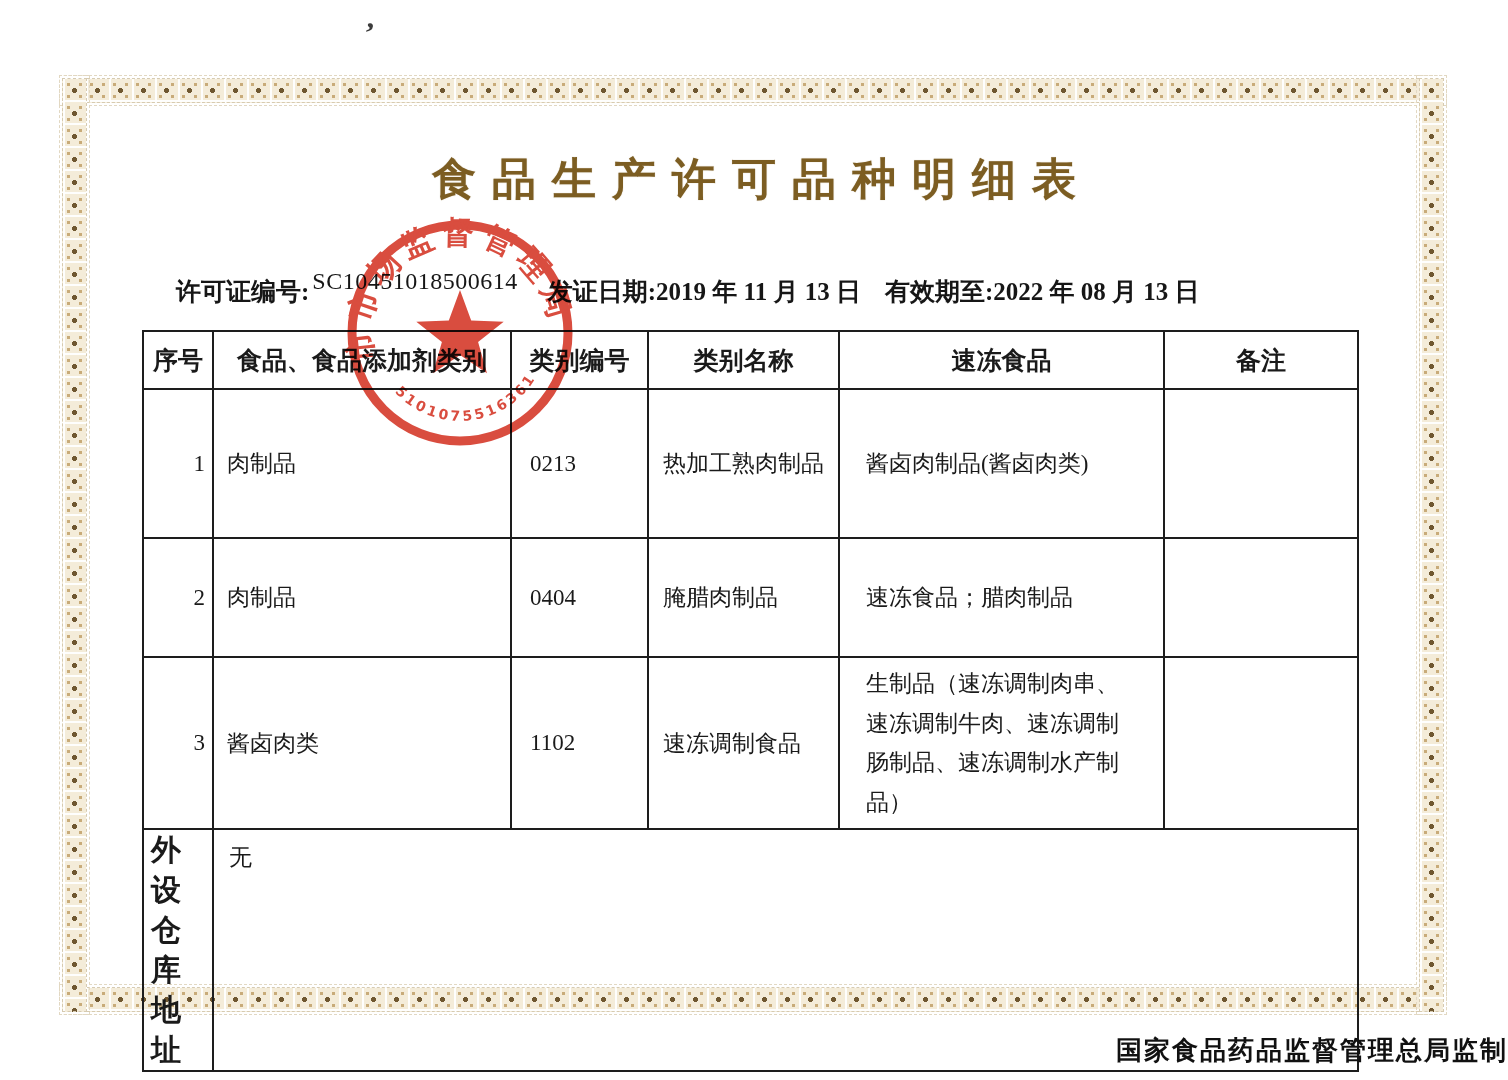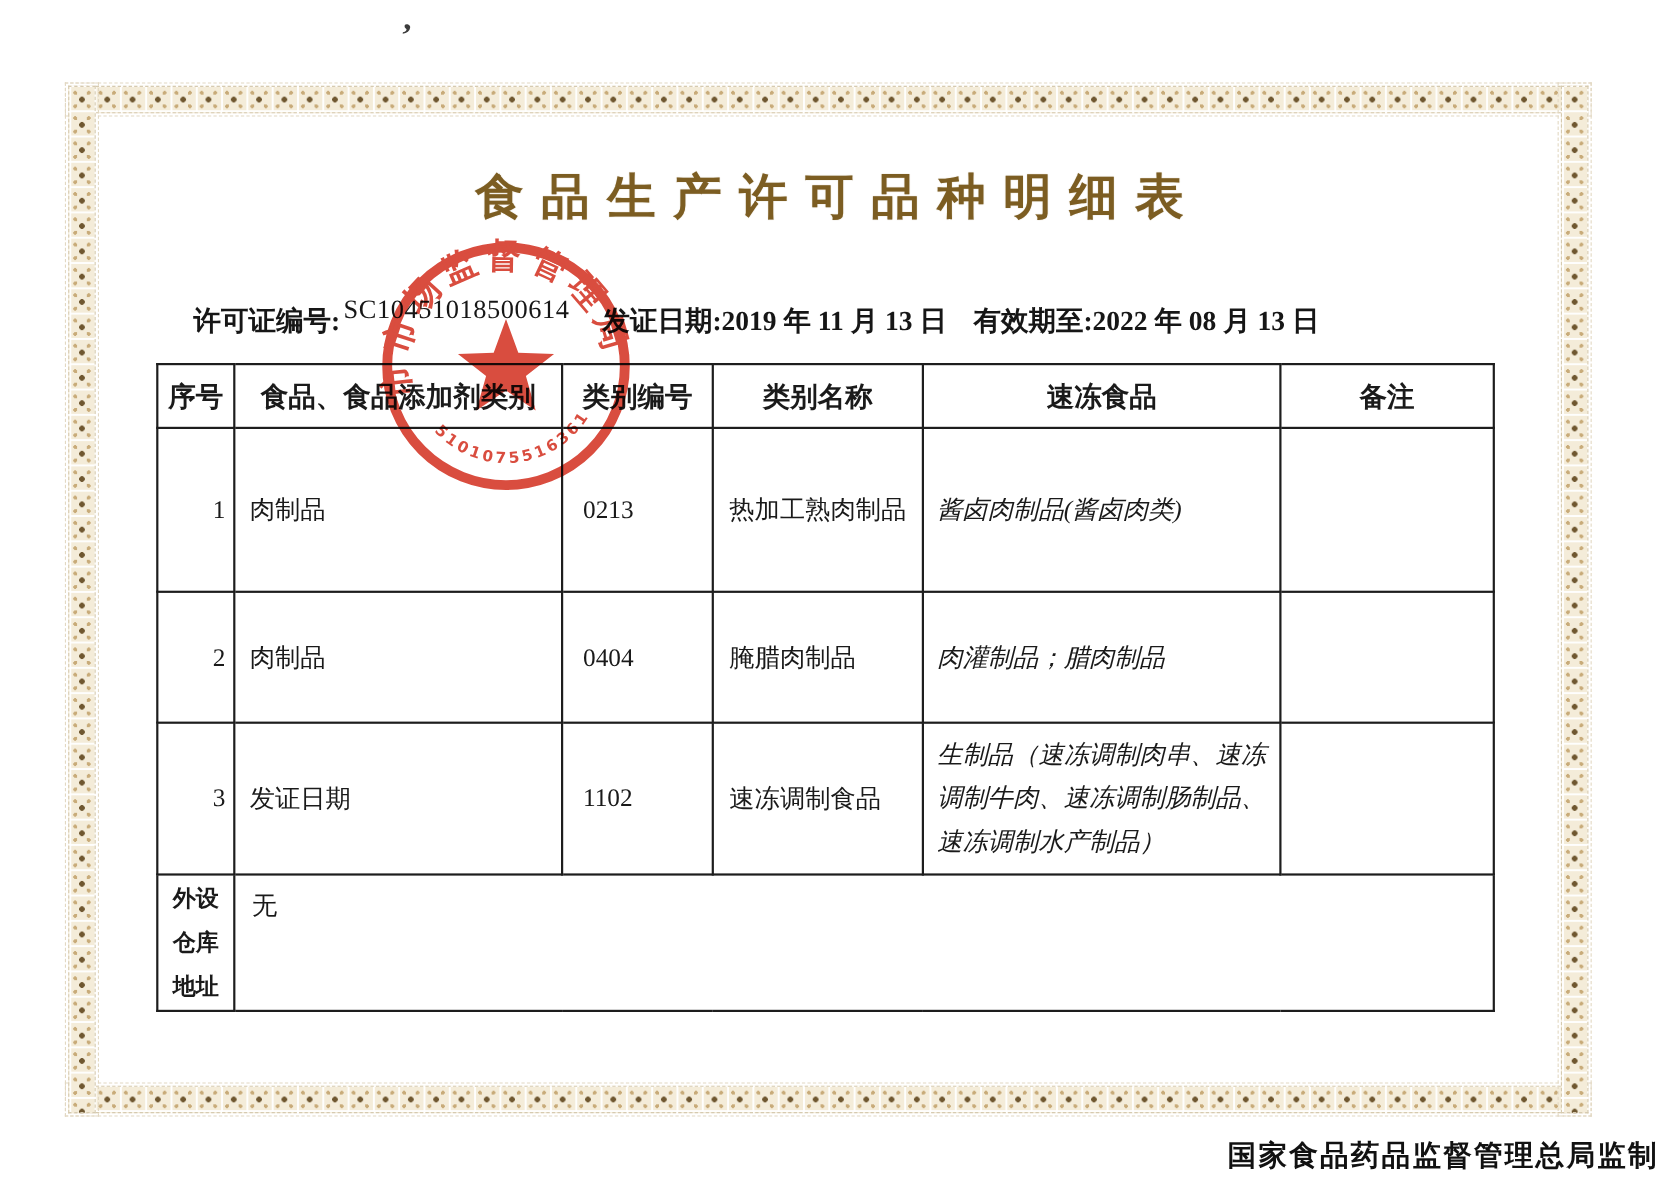--- a/index.html
+++ b/index.html
@@ -64,23 +64,23 @@
   .license-table td{font-size:23px;vertical-align:middle;}
   .license-table tr.r-head{height:58px;}
   .license-table tr.r-1{height:149px;}
   .license-table tr.r-2{height:119px;}
   .license-table tr.r-3{height:138px;}
   .license-table tr.r-wh{height:124px;}
   td.c-no{text-align:right;padding-right:7px;}
   td.c-cat{padding-left:13px;}
   td.c-code{padding-left:18px;}
   td.c-name{padding-left:14px;margin-top:12px;}
-  td.c-detail{padding:6px 12px;line-height:1.72;font-style:italic;}
+  td.c-detail{padding:6px 26px;line-height:1.72;}
   td.c-remark{padding:0;}
-  td.c-wh-label{padding:0;text-align:center;font-weight:bold;font-size:21px;}
+  td.c-wh-label{padding:0;text-align:left;font-weight:bold;font-size:30px;}
   td.c-wh-label .vstack{width:54px;margin:0 auto;line-height:40px;word-break:break-all;}
   td.c-wh-value{vertical-align:top;padding:12px 0 0 15px;}
 
   
   .stamp{
     position:absolute;left:335px;top:208px;width:250px;height:250px;
     mix-blend-mode:multiply;opacity:.9;filter:blur(.4px);
     pointer-events:none;
   }
 
@@ -136,26 +136,26 @@
     <td class="c-code">0213</td>
     <td class="c-name">热加工熟肉制品</td>
     <td class="c-detail">酱卤肉制品(酱卤肉类)</td>
     <td class="c-remark"></td>
   </tr>
   <tr class="r-2">
     <td class="c-no">2</td>
     <td class="c-cat">肉制品</td>
     <td class="c-code">0404</td>
     <td class="c-name">腌腊肉制品</td>
-    <td class="c-detail">肉灌制品；腊肉制品</td>
+    <td class="c-detail">速冻食品；腊肉制品</td>
     <td class="c-remark"></td>
   </tr>
   <tr class="r-3">
     <td class="c-no">3</td>
-    <td class="c-cat">发证日期</td>
+    <td class="c-cat">酱卤肉类</td>
     <td class="c-code">1102</td>
     <td class="c-name">速冻调制食品</td>
     <td class="c-detail">生制品（速冻调制肉串、速冻调制牛肉、速冻调制肠制品、速冻调制水产制品）</td>
     <td class="c-remark"></td>
   </tr>
   <tr class="r-wh">
     <td class="c-wh-label">
       <div class="vstack">外设仓库地址</div>
     </td>
     <td class="c-wh-value" colspan="5">无</td>

